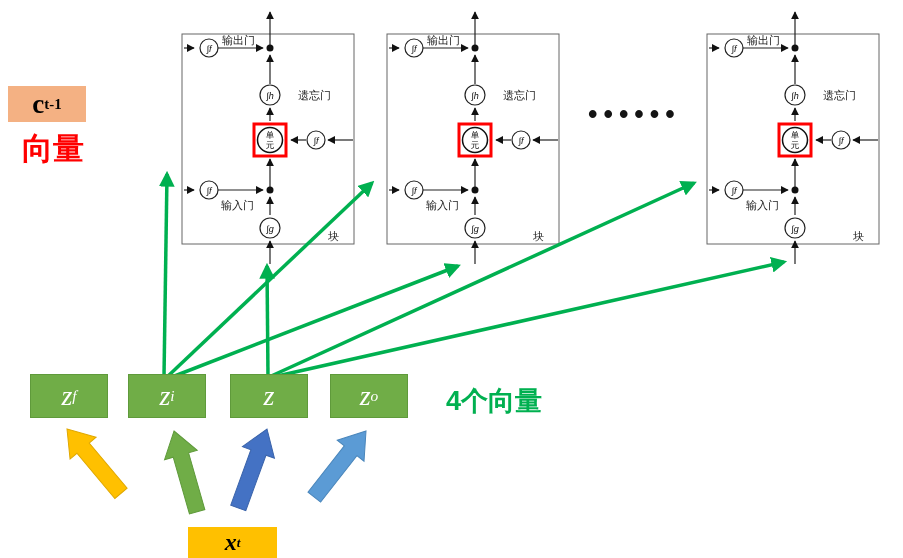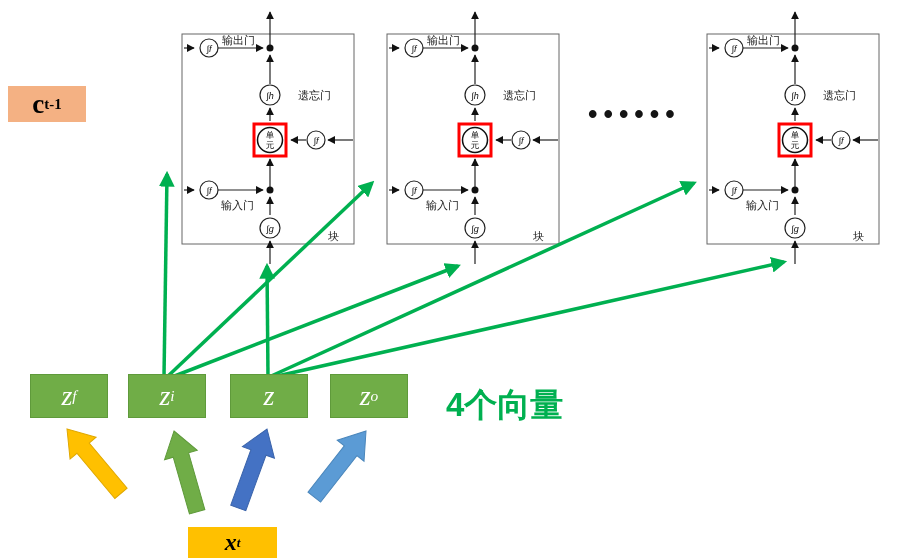--- a/index.html
+++ b/index.html
@@ -6,21 +6,21 @@
   #canvas{position:relative;width:903px;height:558px;background:#fff;overflow:hidden;font-family:"Liberation Sans",sans-serif;}
   #diagram{position:absolute;left:0;top:0;}
   .abs{position:absolute;}
   .ct-box{left:8px;top:86px;width:78px;height:36px;background:#f4b183;display:flex;align-items:center;justify-content:center;
           font-family:"Liberation Serif",serif;font-weight:bold;font-size:27px;color:#000;}
   .ct-box sub,.zbox sub,.xt-box sub{font-size:0.55em;line-height:0;}
   .vector-label{left:22px;top:128px;font-size:31px;font-weight:bold;color:#ff0000;}
   .dots{left:588px;top:99px;font-size:27px;font-weight:bold;letter-spacing:6px;color:#141414;}
   .zbox{top:374px;width:78px;height:44px;background:#70ad47;border:1px solid #5f9a3b;color:#fff;display:flex;
         align-items:center;justify-content:center;font-family:"Liberation Serif",serif;font-style:italic;font-size:28px;box-sizing:border-box;}
-  .four-vectors{left:446px;top:383px;font-size:33px;font-weight:bold;color:#00b050;}
+  .four-vectors{left:446px;top:383px;font-size:27px;font-weight:bold;color:#00b050;}
   .xt-box{left:188px;top:527px;width:89px;height:31px;background:#ffc000;display:flex;align-items:center;justify-content:center;
           font-family:"Liberation Serif",serif;font-style:italic;font-weight:bold;font-size:24px;color:#000;}
   svg text{font-family:"Liberation Sans",sans-serif;}
   .cn{font-size:11px;fill:#222;}
   .sym{font-size:9px;fill:#111;font-style:italic;}
   .cell-t{font-size:8.5px;fill:#111;}
   .outline{fill:#fff;stroke:#666;stroke-width:1;}
   .wire{stroke:#222;stroke-width:1.2;fill:none;}
   .node{fill:#fff;stroke:#222;stroke-width:1.2;}
   .dot{fill:#111;stroke:none;}
@@ -106,20 +106,21 @@
       <polygon points="0,0 17,25 8,25 8,84 -8,84 -8,25 -17,25" transform="translate(267,429) rotate(20)" fill="#4472c4" stroke="#3a63aa" stroke-width="1"></polygon>
       <polygon points="0,0 17,25 8,25 8,84 -8,84 -8,25 -17,25" transform="translate(366,431) rotate(38)" fill="#5b9bd5" stroke="#4a86bb" stroke-width="1"></polygon>
     </g>
   </svg>
 
   <div class="abs ct-box">
     <span>c</span>
       <sub>t-1</sub>
   </div>
 
+  <div class="abs vector-label">向量</div>
 
   <div class="abs dots">••••••</div>
 
   <div class="abs zbox" style="left:30px;">
     <span>z</span>
       <sub>f</sub>
   </div>
   <div class="abs zbox" style="left:128px;">
     <span>z</span>
       <sub>i</sub>

